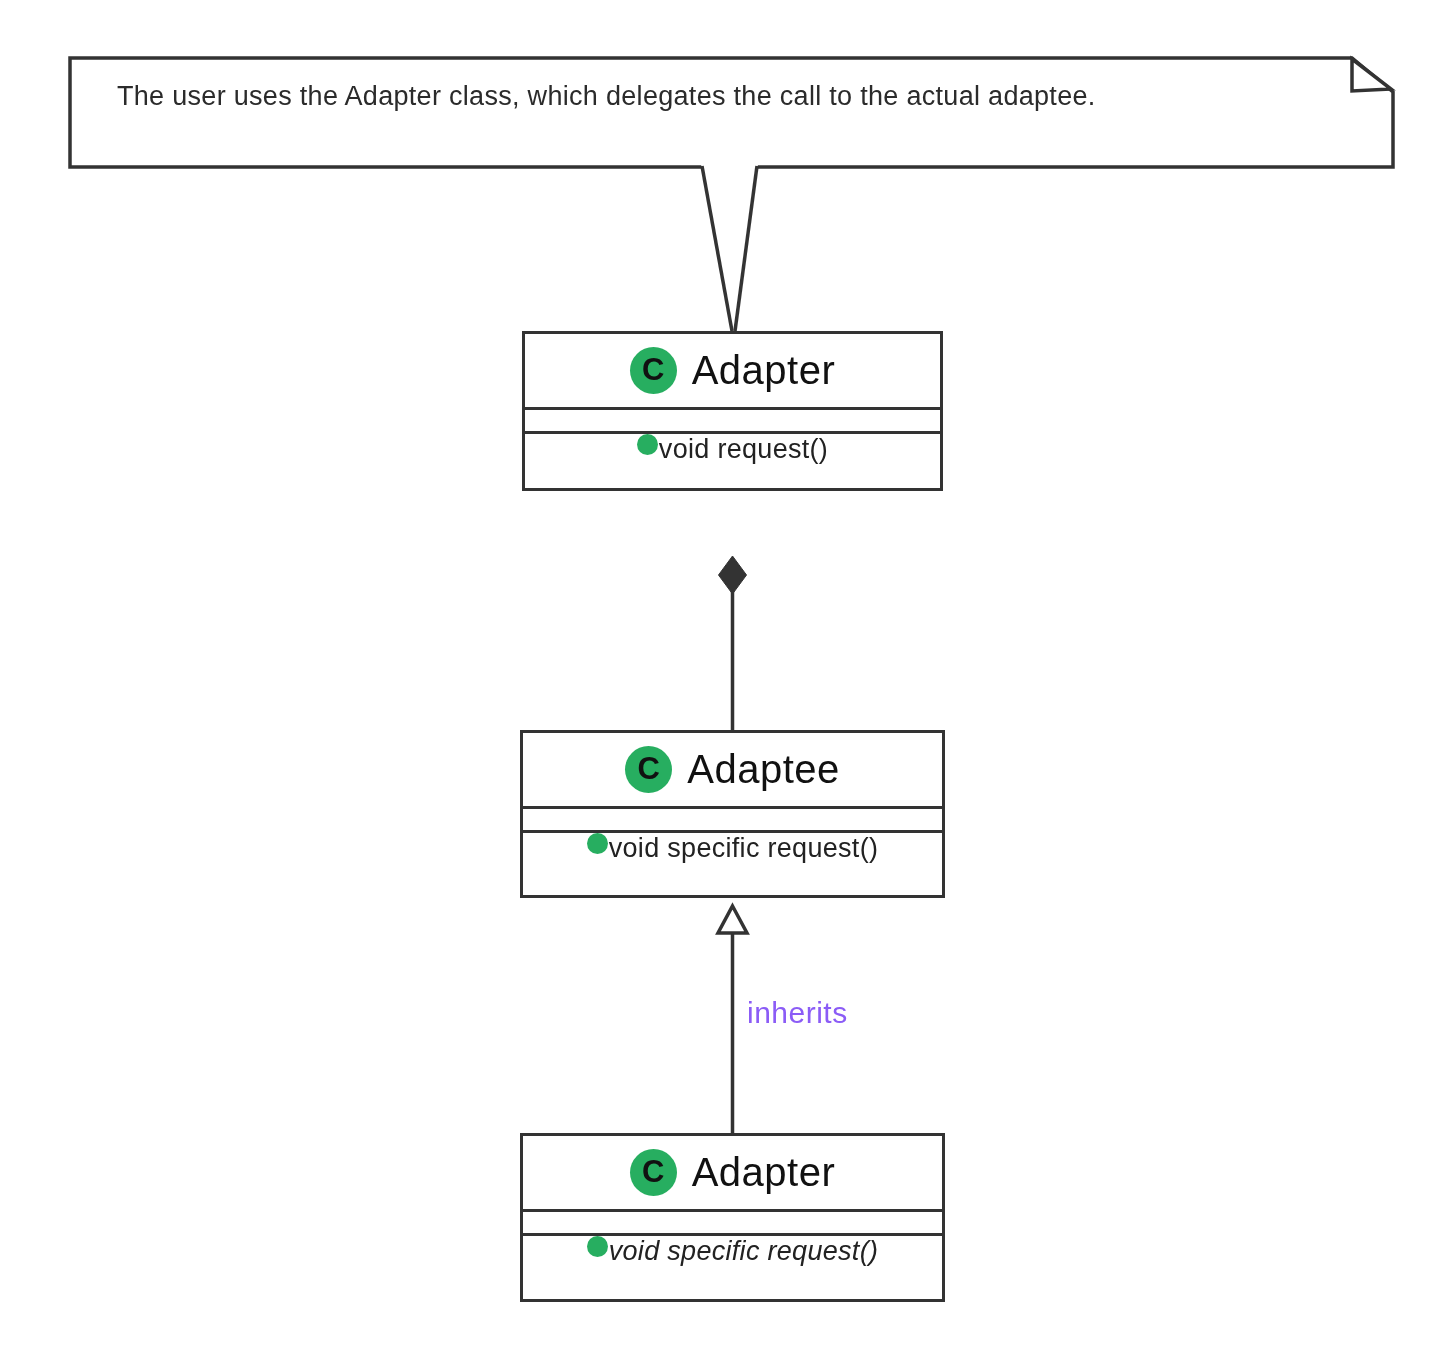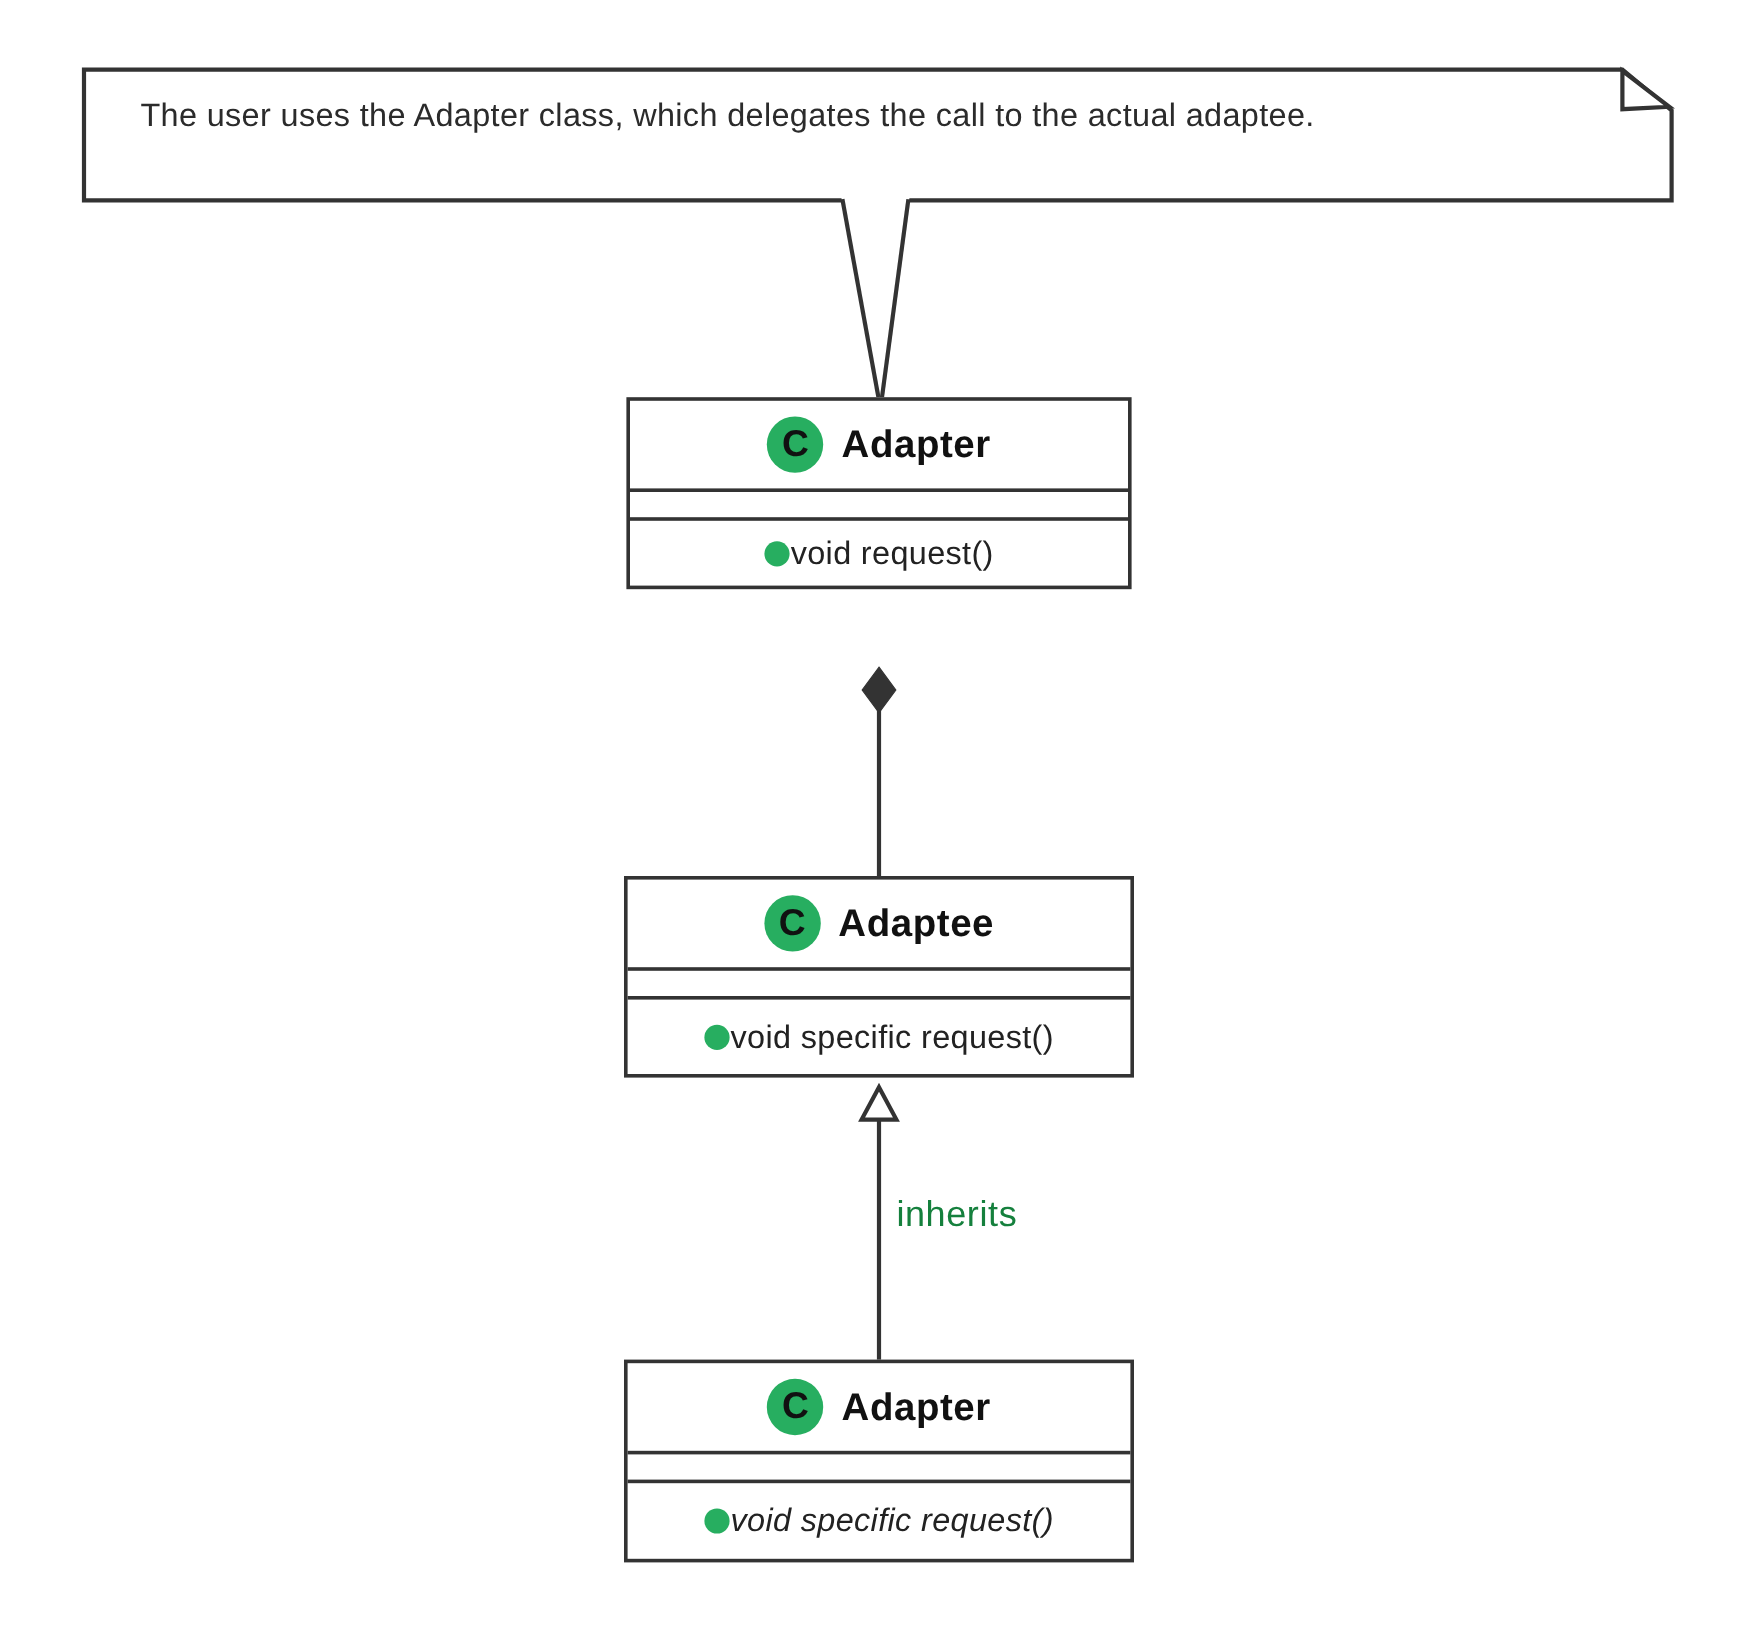--- a/index.html
+++ b/index.html
@@ -59,34 +59,34 @@
     background: #27AE60;
     display: flex;
     align-items: center;
     justify-content: center;
     font-size: 31px;
     font-weight: 800;
     color: #111111;
     padding-bottom: 2px;
   }
   .class-name {
-    font-size: 32px;
-    font-weight: 700;
+    font-size: 40px;
+    font-weight: 400;
     color: #111111;
     letter-spacing: 0.5px;
   }
 
   .fields-section {
     height: 24px;
     border-bottom: 3px solid #333333;
   }
 
   .member-row {
     display: flex;
-    align-items: center;
+    align-items: flex-start;
     justify-content: center;
     gap: 1px;
     font-size: 27px;
     letter-spacing: 0.3px;
     color: #222222;
   }
   .adapter .method-row   { height: 54px; }
   .adaptee .method-row   { height: 62px; }
   .request .method-row   { height: 63px; }
   .attribute-row         { height: 56px; border-top: 3px dashed #333333; }
@@ -105,21 +105,21 @@
   }
   .member-text.italic { font-style: italic; }
 
   
   .relation-label {
     position: absolute;
     left: 747px;
     top: 996px;
     font-size: 30px;
     letter-spacing: 0.5px;
-    color: #15803d;
+    color: #8b5cf6;
   }
 </style>
 </head>
 <body>
 
 <svg id="connector-svg" viewBox="0 0 1451 1363" xmlns="http://www.w3.org/2000/svg">
 
   <path d="M 70 58 L 1352 58 L 1393 92 L 1393 167 L 70 167 Z" fill="#ffffff" stroke="#333333" stroke-width="3.5" stroke-linejoin="miter"></path>
 
   <path d="M 1352 59 L 1391 89 L 1352 91 Z" fill="#ffffff" stroke="#333333" stroke-width="3.5" stroke-linejoin="miter"></path>

